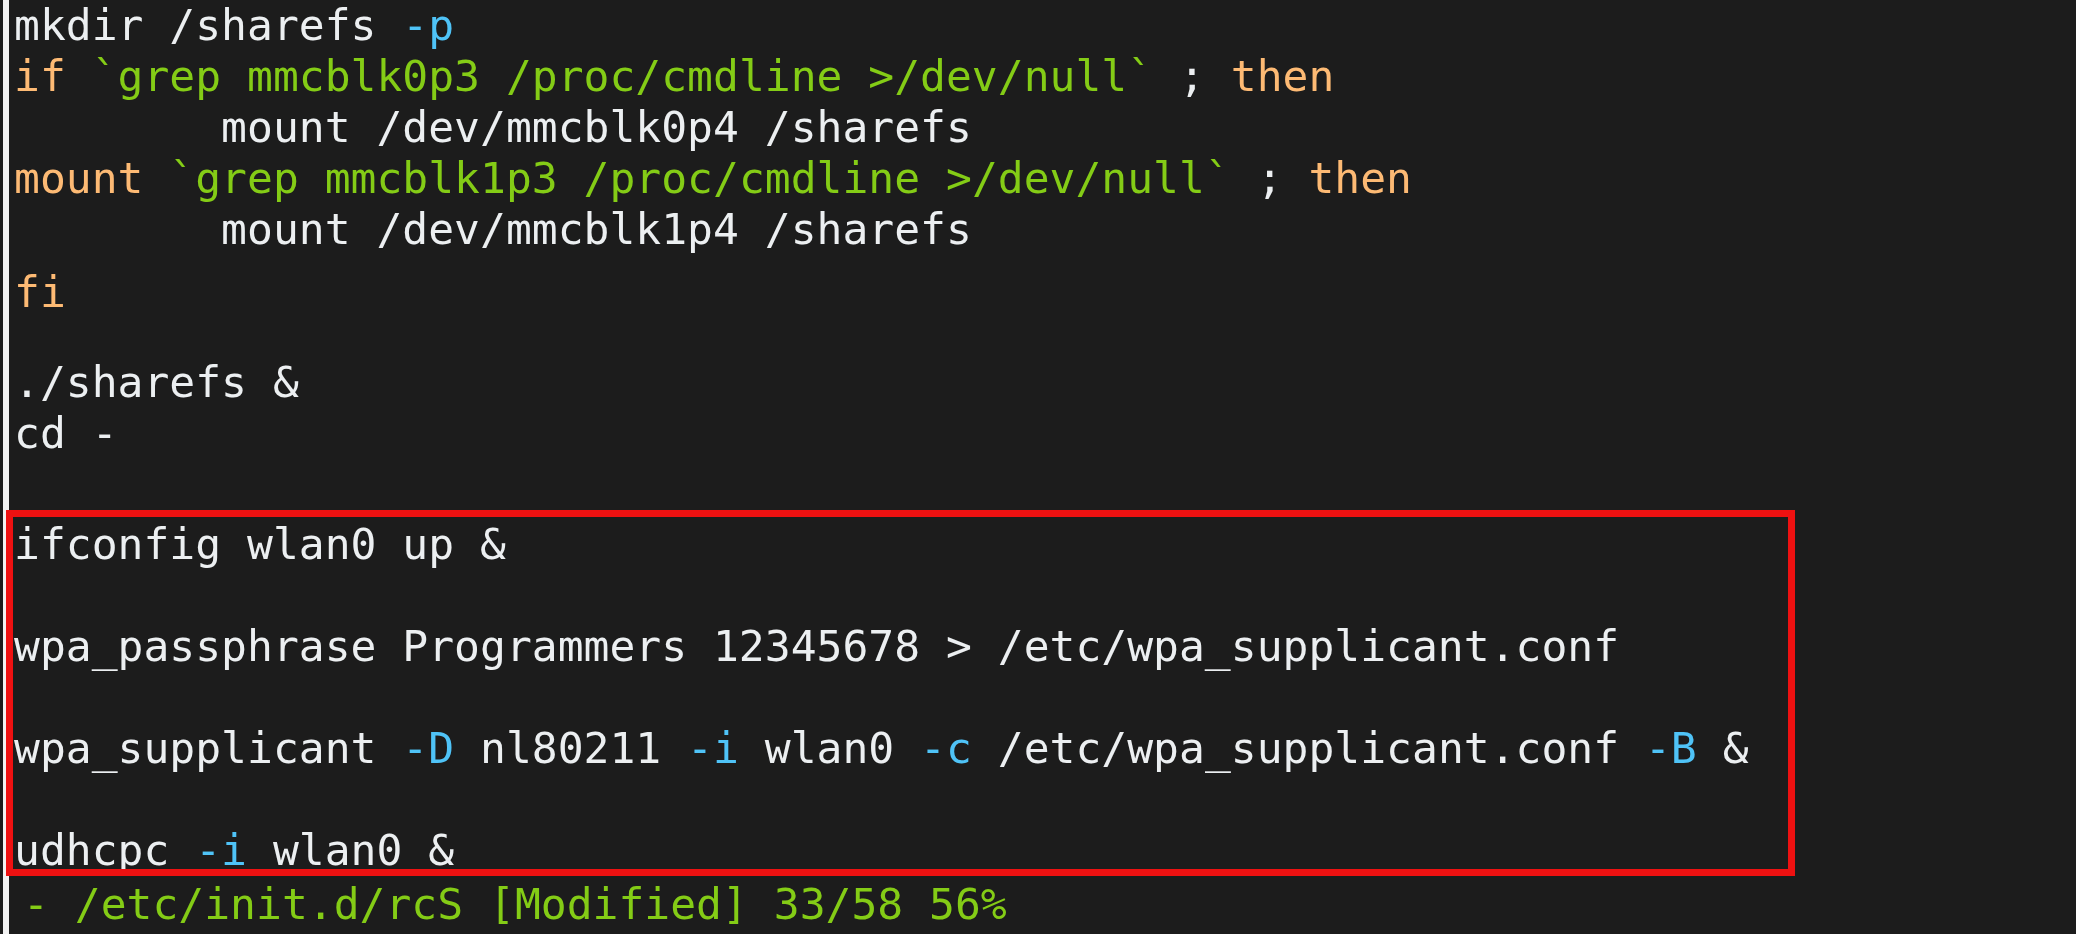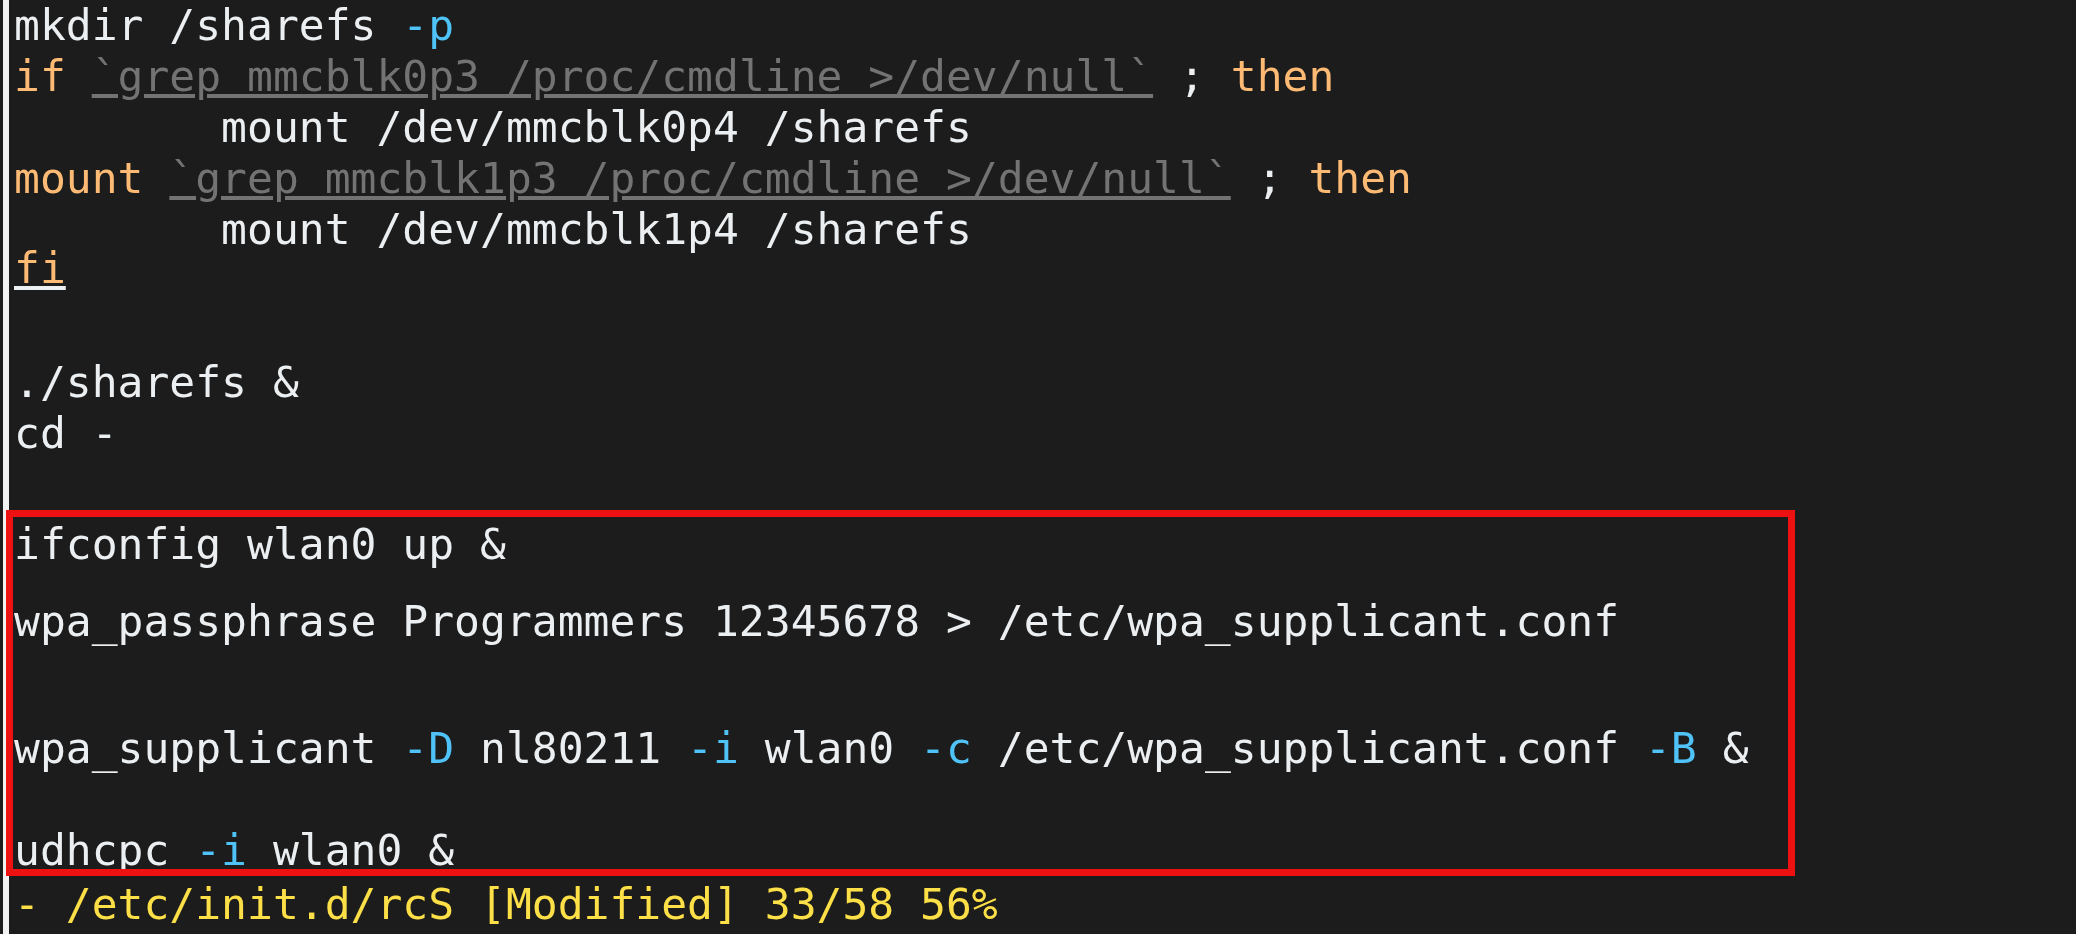--- a/index.html
+++ b/index.html
@@ -54,71 +54,71 @@
     height: 51px;
     line-height: 51px;
     white-space: pre;
     font-size: 43px;
     letter-spacing: 0px;
     color: #eceff1;
     font-family: "DejaVu Sans Mono", "Liberation Mono", monospace;
   }
 
   .tok-kw    { color: #fdba74; }   
-  .tok-str   { color: #737373; text-decoration: underline; }   
+  .tok-str   { color: #84cc16; }   
   .tok-flag  { color: #4fc3f7; }   
   .tok-plain { color: #eceff1; }
 
   
   #highlight-box {
     position: absolute;
     left: 6px;
     top: 510px;
     width: 1789px;
     height: 366px;
     border: 7px solid #ee1111;
     box-sizing: border-box;
     pointer-events: none;
   }
 
   
   #status-line {
     position: absolute;
-    left: 14px;
+    left: 23px;
     top: 879px;
     height: 51px;
     line-height: 51px;
     white-space: pre;
     font-size: 43px;
-    color: #fde047;
+    color: #84cc16;
     font-family: "DejaVu Sans Mono", "Liberation Mono", monospace;
   }
 </style>
 </head>
 <body>
 
 <div id="screen">
 
   <div id="left-gutter-gap"></div>
   <div id="left-gutter"></div>
 
   <div id="buffer">
       <div class="line" style="top: 0px;"><span class="tok-plain">mkdir /sharefs </span><span class="tok-flag">-p</span></div>
       <div class="line" style="top: 51px;"><span class="tok-kw">if </span><span class="tok-str">`grep mmcblk0p3 /proc/cmdline &gt;/dev/null`</span><span class="tok-plain"> ; </span><span class="tok-kw">then</span></div>
       <div class="line" style="top: 102px;"><span class="tok-plain">        mount /dev/mmcblk0p4 /sharefs</span></div>
       <div class="line" style="top: 153px;"><span class="tok-kw">mount </span><span class="tok-str">`grep mmcblk1p3 /proc/cmdline &gt;/dev/null`</span><span class="tok-plain"> ; </span><span class="tok-kw">then</span></div>
       <div class="line" style="top: 204px;"><span class="tok-plain">        mount /dev/mmcblk1p4 /sharefs</span></div>
-      <div class="line" style="top: 243px; text-decoration: underline;"><span class="tok-kw">fi</span></div>
+      <div class="line" style="top: 267px;"><span class="tok-kw">fi</span></div>
       <div class="line" style="top: 306px;"><span class="tok-plain"></span></div>
       <div class="line" style="top: 357px; text-align: right;"><span class="tok-plain">./sharefs &amp;</span></div>
       <div class="line" style="top: 408px;"><span class="tok-plain">cd -</span></div>
       <div class="line" style="top: 459px;"><span class="tok-plain"></span></div>
       <div class="line" style="top: 519px;"><span class="tok-plain">ifconfig wlan0 up &amp;</span></div>
       <div class="line" style="top: 570px;"><span class="tok-plain"></span></div>
-      <div class="line" style="top: 596px; text-align: center;"><span class="tok-plain">wpa_passphrase Programmers 12345678 &gt; /etc/wpa_supplicant.conf</span></div>
+      <div class="line" style="top: 621px; text-align: center;"><span class="tok-plain">wpa_passphrase Programmers 12345678 &gt; /etc/wpa_supplicant.conf</span></div>
       <div class="line" style="top: 672px;"><span class="tok-plain"></span></div>
       <div class="line" style="top: 723px;"><span class="tok-plain">wpa_supplicant </span><span class="tok-flag">-D</span><span class="tok-plain"> nl80211 </span><span class="tok-flag">-i</span><span class="tok-plain"> wlan0 </span><span class="tok-flag">-c</span><span class="tok-plain"> /etc/wpa_supplicant.conf </span><span class="tok-flag">-B</span><span class="tok-plain"> &amp;</span></div>
       <div class="line" style="top: 774px;"><span class="tok-plain"></span></div>
       <div class="line" style="top: 825px;"><span class="tok-plain">udhcpc </span><span class="tok-flag">-i</span><span class="tok-plain"> wlan0 &amp;</span></div>
     </div>
 
   <div id="highlight-box" style="left: 6px; top: 510px; width: 1789px; height: 366px; border-color: rgb(238, 17, 17);"></div>
 
   <div id="status-line">- /etc/init.d/rcS [Modified] 33/58 56%</div>
 

